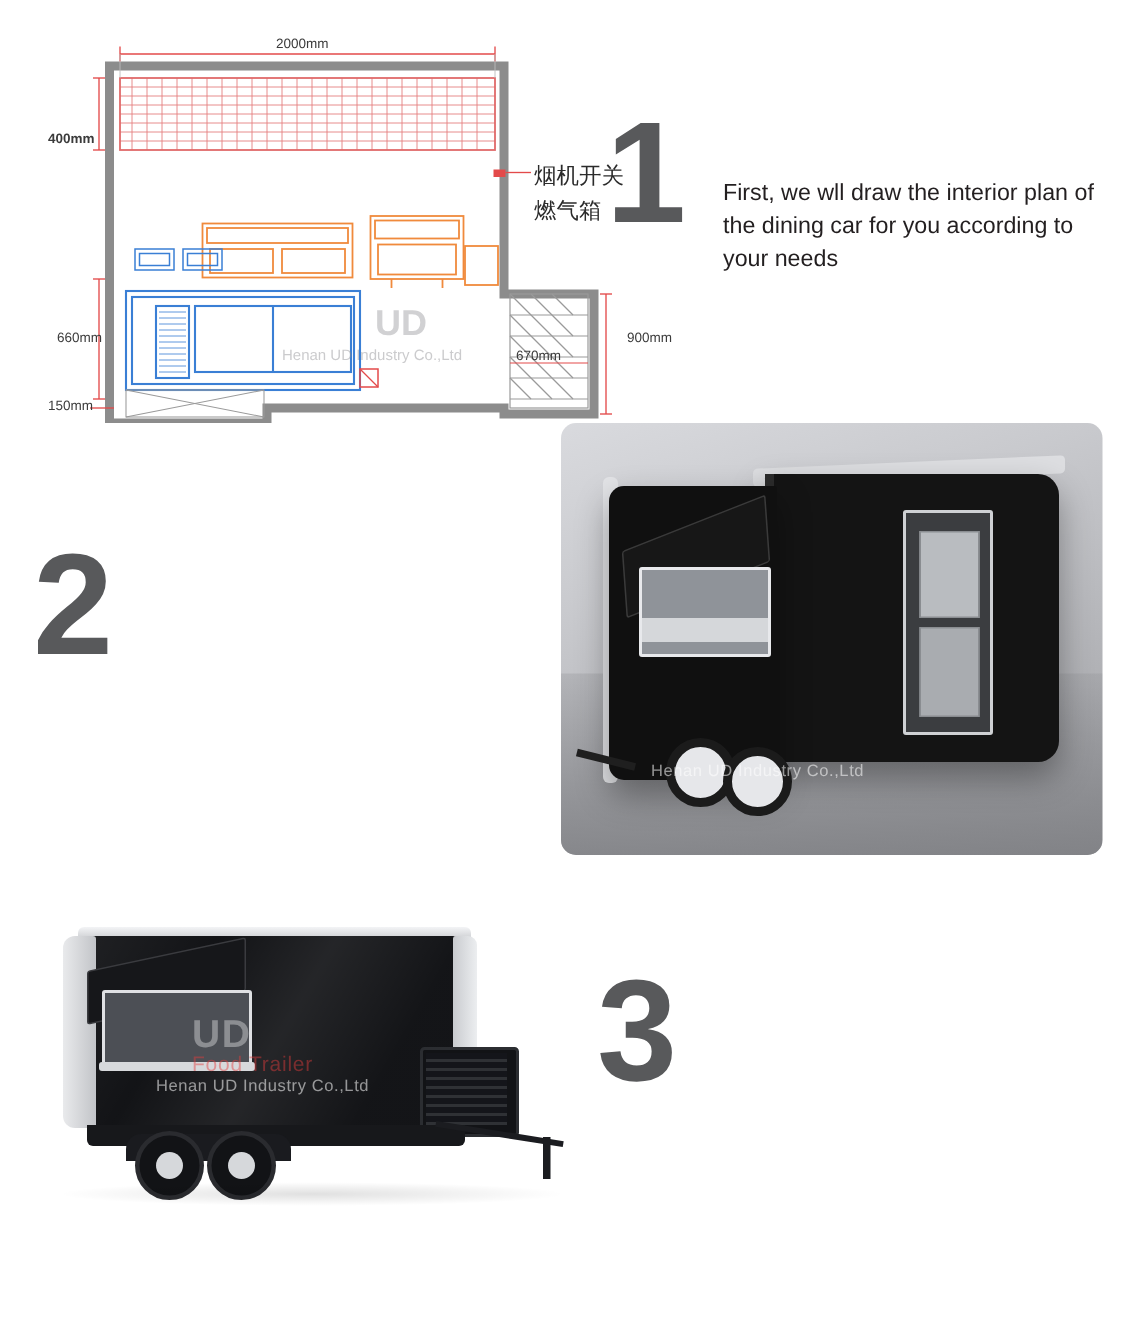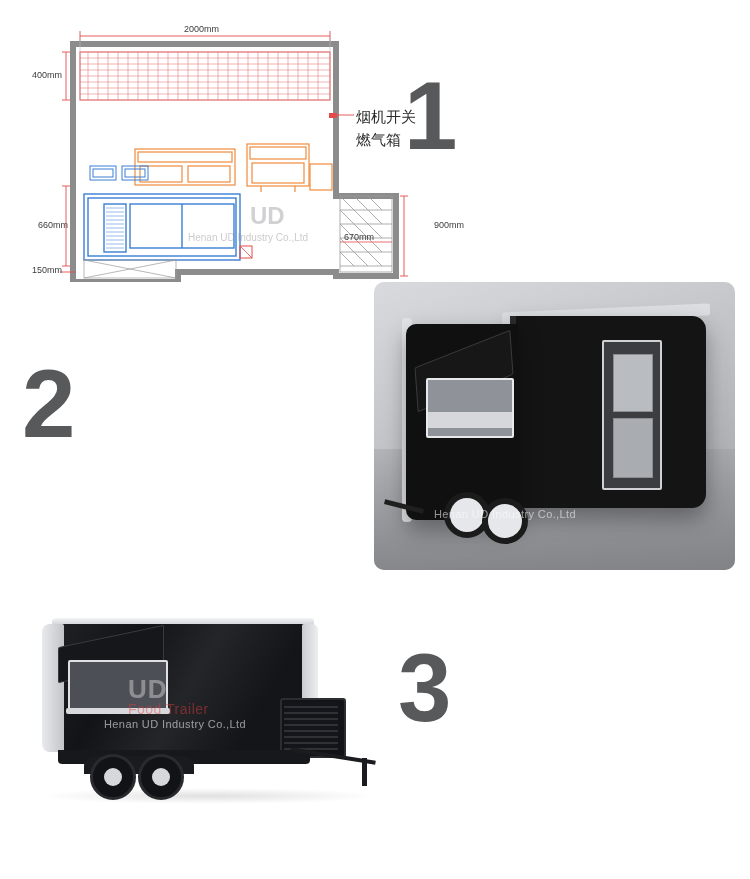--- a/index.html
+++ b/index.html
@@ -517,37 +517,38 @@
         <line x1="322" y1="228" x2="374" y2="228" stroke="#e34a4a" stroke-width="0.8"></line>
 
         <rect x="311" y="99" width="8" height="5" fill="#e34a4a"></rect>
         <line x1="319" y1="101" x2="336" y2="101" stroke="#e34a4a" stroke-width="0.9"></line>
 
         <rect x="222" y="232" width="12" height="12" fill="none" stroke="#e34a4a" stroke-width="1"></rect>
         <line x1="222" y1="232" x2="234" y2="244" stroke="#e34a4a" stroke-width="0.8"></line>
       </svg>
 
       <div class="bp-label" style="left:166px; top:10px;">2000mm</div>
-      <div class="bp-label" style="left:14px; top:56px;">400mm</div>
+      <div class="bp-label" style="left:14px; top:73px;font-weight:bold;">400mm</div>
       <div class="bp-label" style="left:20px; top:206px;">660mm</div>
       <div class="bp-label" style="left:14px; top:251px;">150mm</div>
       <div class="bp-label" style="left:326px; top:218px;">670mm</div>
-      <div class="bp-label" style="left:368px; top:206px;padding-left:48px;">900mm</div>
+      <div class="bp-label" style="left:352px; top:206px;padding-left:48px;">900mm</div>
 
       <div class="bp-label cn" style="left:338px; top:94px;">烟机开关</div>
       <div class="bp-label cn" style="left:338px; top:117px;">燃气箱</div>
 
       <div class="bp-wm bp-wm-logo" style="left:232px; top:188px;">
         <span class="ud">UD</span>
       </div>
       <div class="bp-wm" style="left:170px; top:218px;">Henan UD Industry Co.,Ltd</div>
     </div>
   </div>
 
   <div class="step1-num">1</div>
+  <div class="step1-text">First, we wll draw the interior plan of the dining car for you according to your needs</div>
 
   <div class="step2-num">2</div>
 
   <div class="photo2">
     <div class="floor"></div>
     <div class="t2-roof"></div>
     <div class="t2-body"></div>
     <div class="t2-front-edge"></div>
     <div class="t2-front"></div>
     <div class="t2-awning"></div>

